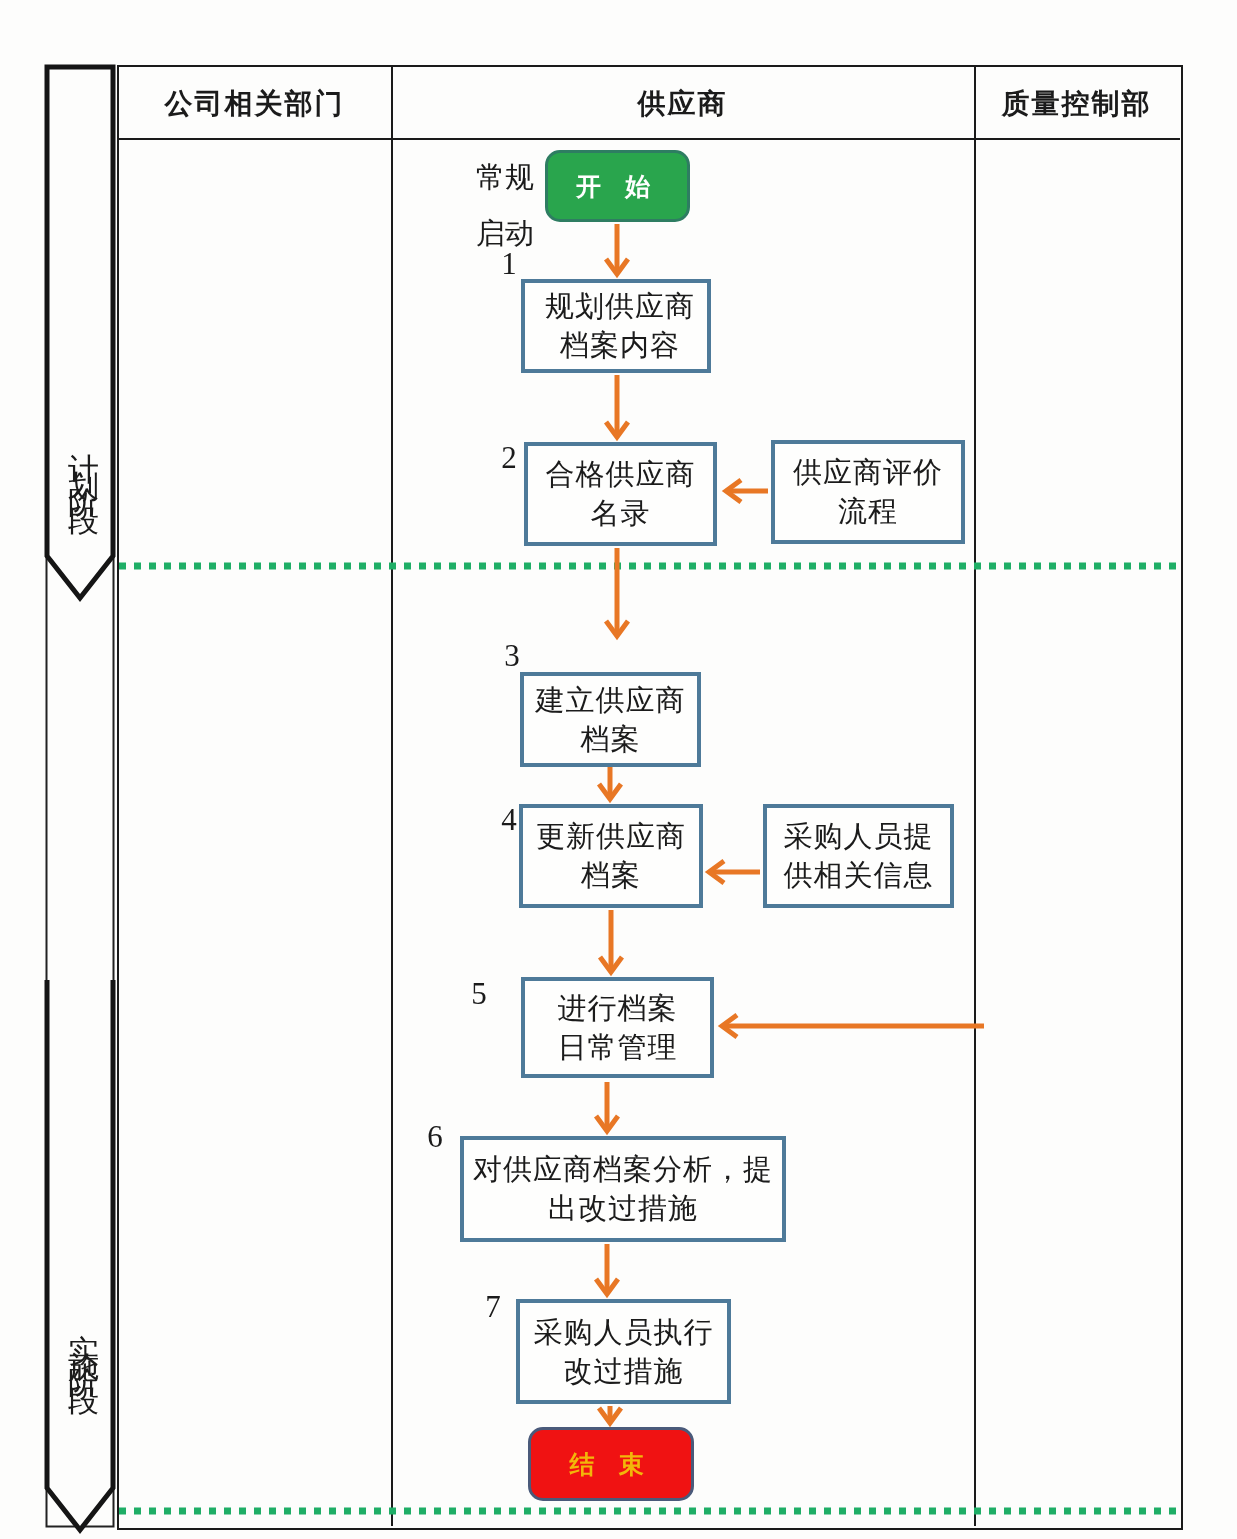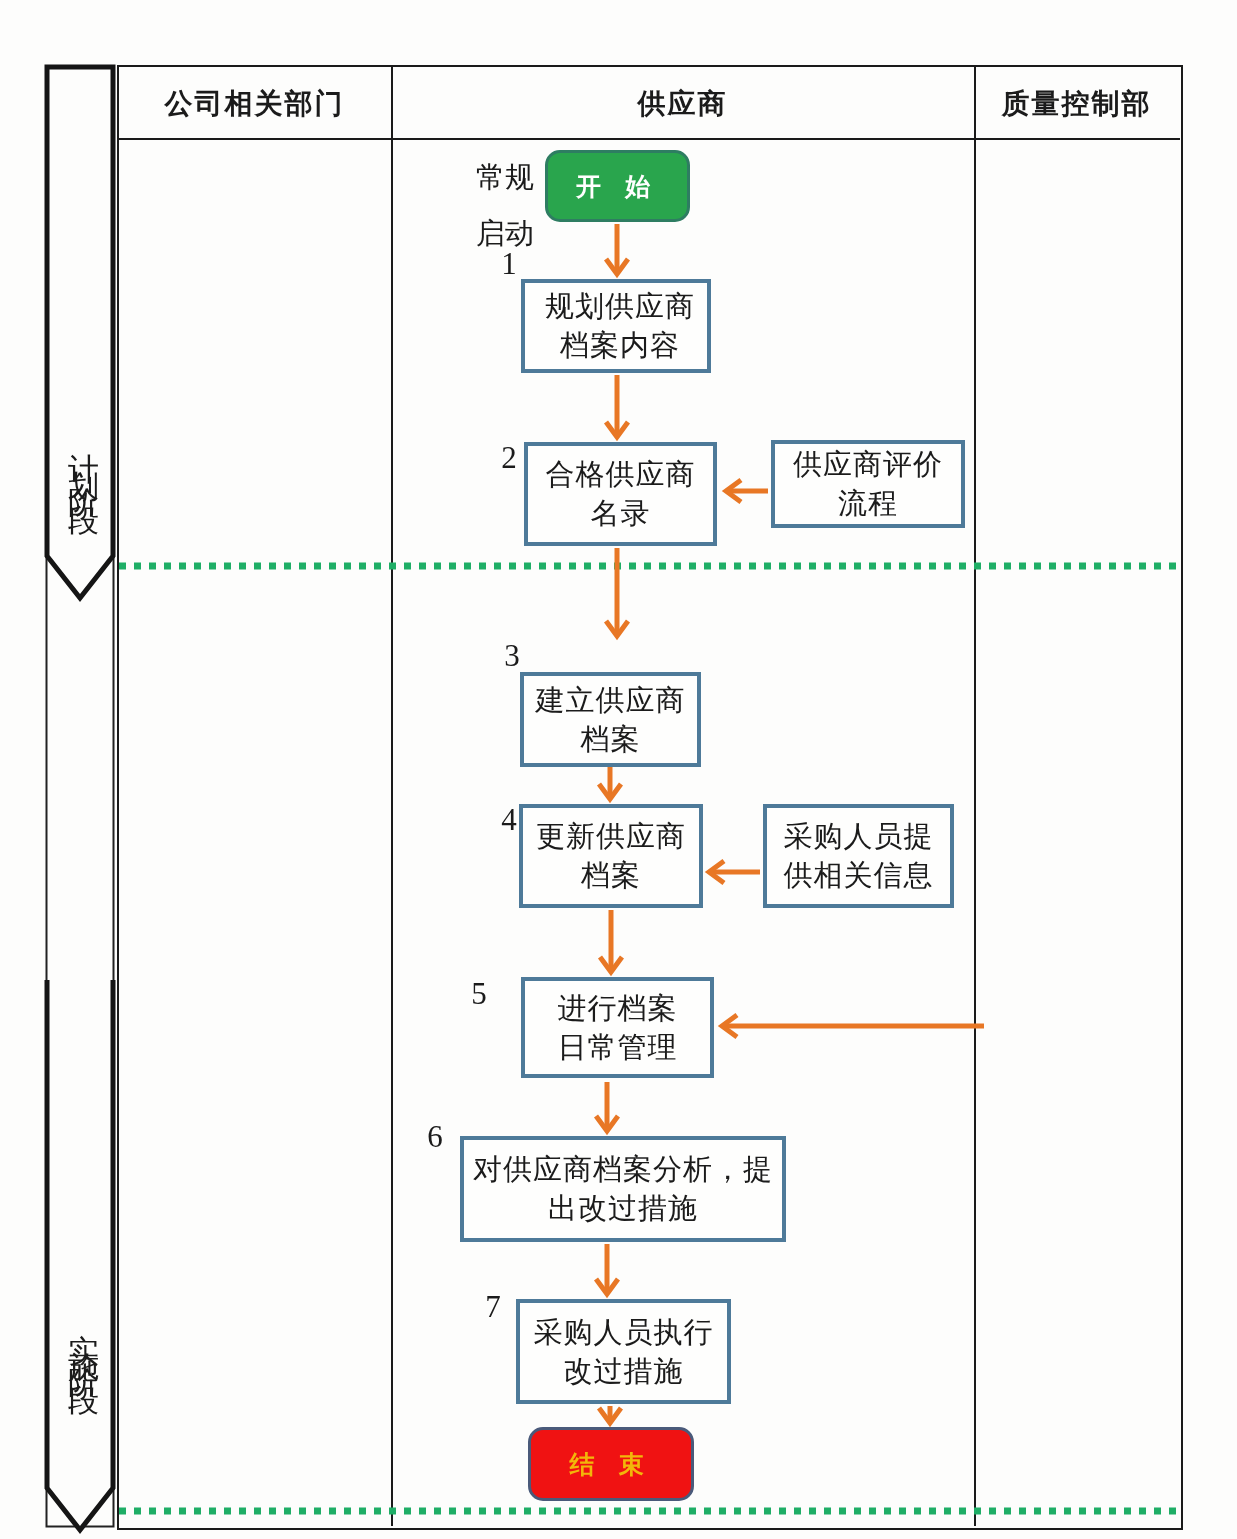--- a/index.html
+++ b/index.html
@@ -95,21 +95,21 @@
   <div class="abs pbox" style="left:521px;top:279px;width:190px;height:94px;padding-left:8px;">
     <span>规划供应商</span>
     <span>档案内容</span>
   </div>
 
   <div class="abs pbox" style="left:524px;top:442px;width:193px;height:104px;">
     <span>合格供应商</span>
     <span>名录</span>
   </div>
 
-  <div class="abs pbox" style="left:771px;top:440px;width:194px;height:88px;">
+  <div class="abs pbox" style="left:771px;top:440px;width:194px;height:104px;">
     <span>供应商评价</span>
     <span>流程</span>
   </div>
 
   <div class="abs pbox" style="left:520px;top:641px;width:181px;height:95px;margin-top:31px;">
     <span>建立供应商</span>
     <span>档案</span>
   </div>
 
   <div class="abs pbox" style="left:519px;top:804px;width:184px;height:104px;">

